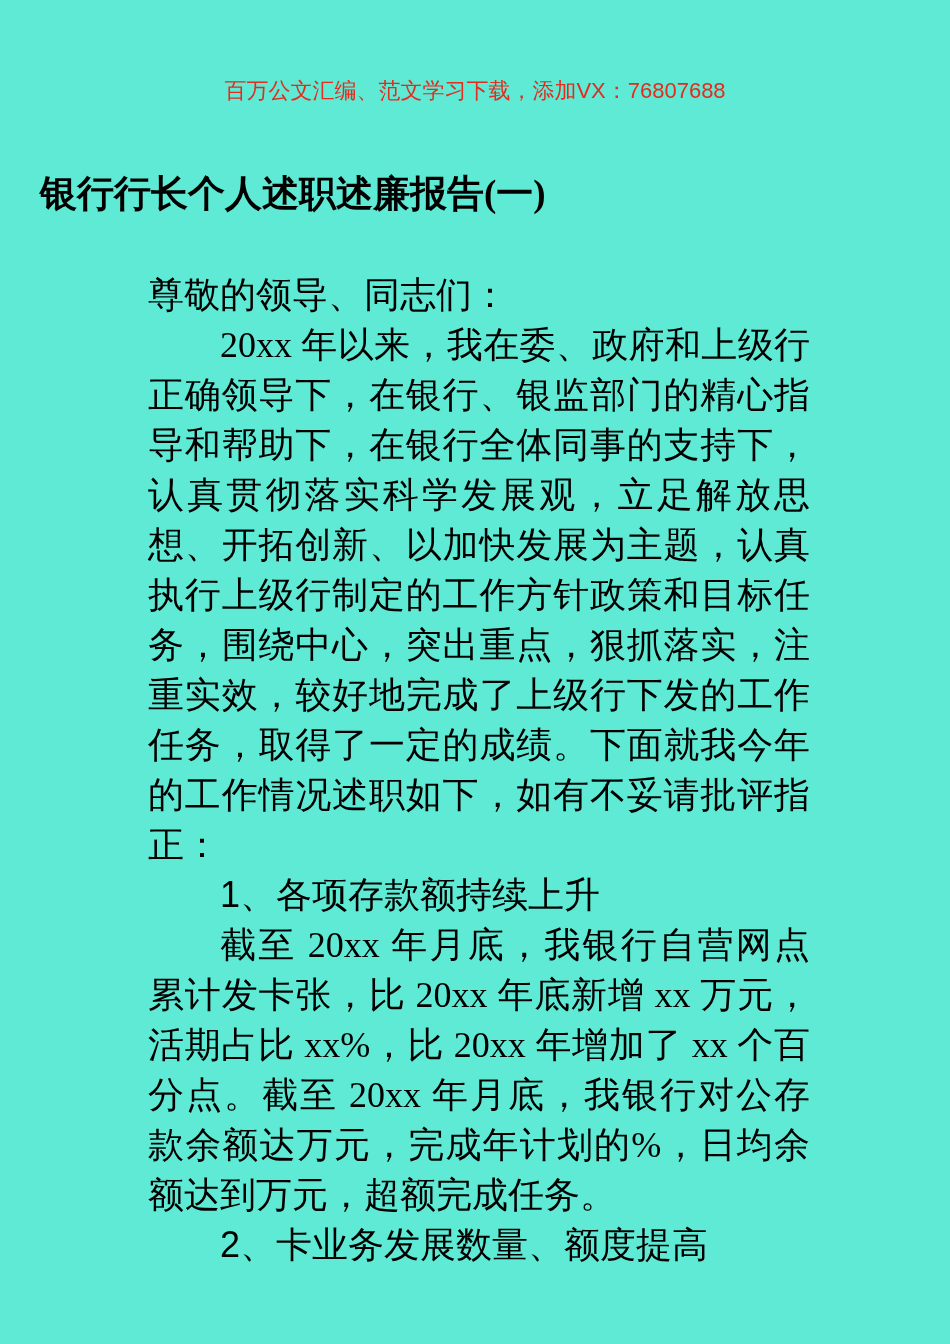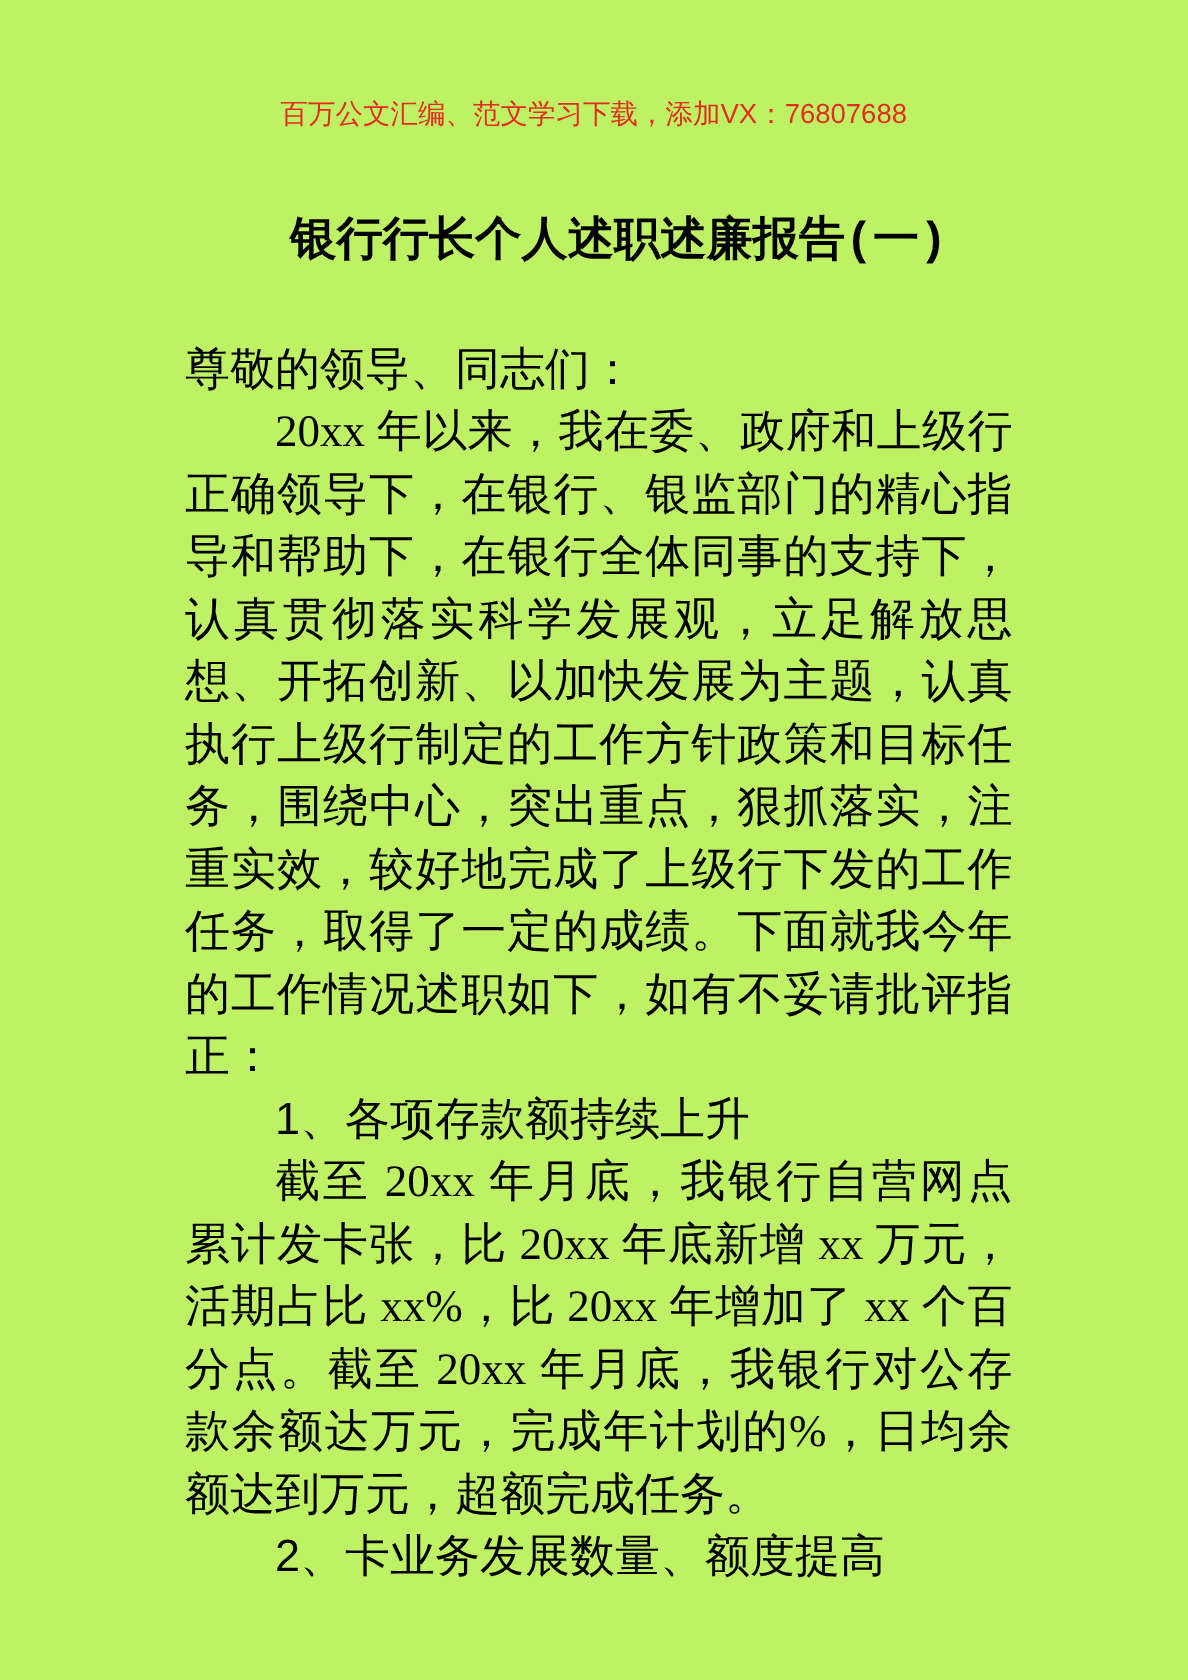--- a/index.html
+++ b/index.html
@@ -1,40 +1,40 @@
 <!DOCTYPE html>
 <html><head>
 <meta charset="utf-8">
 <style>
   html, body { margin: 0; padding: 0; background: #ffffff; }
   .page {
     position: relative;
     width: 950px;
     height: 1344px;
     margin: 0 auto;
-    background: #bef264;
+    background: #5eead4;
     color: #000000;
     font-family: "Liberation Sans", sans-serif;
     overflow: hidden;
   }
   .notice {
     padding-top: 78px;
     text-align: center;
     font-size: 22px;
     line-height: 26px;
     color: #e32b1e;
     font-family: "Liberation Sans", sans-serif;
   }
   .doc-title {
     margin-top: 64px;
-    text-align: center;
+    text-align: left;
     font-size: 37px;
     line-height: 52px;
     font-weight: bold;
-    font-family: Liberation Mono, monospace;
+    font-family: Liberation Serif, serif;
     padding-left: 40px;
   }
   .content {
     margin: 50px 140px 0 148px;
     font-size: 36px;
     line-height: 50px;
     text-align: justify;
     text-justify: inter-character;
   }
   .para { margin: 0; padding: 0; }

